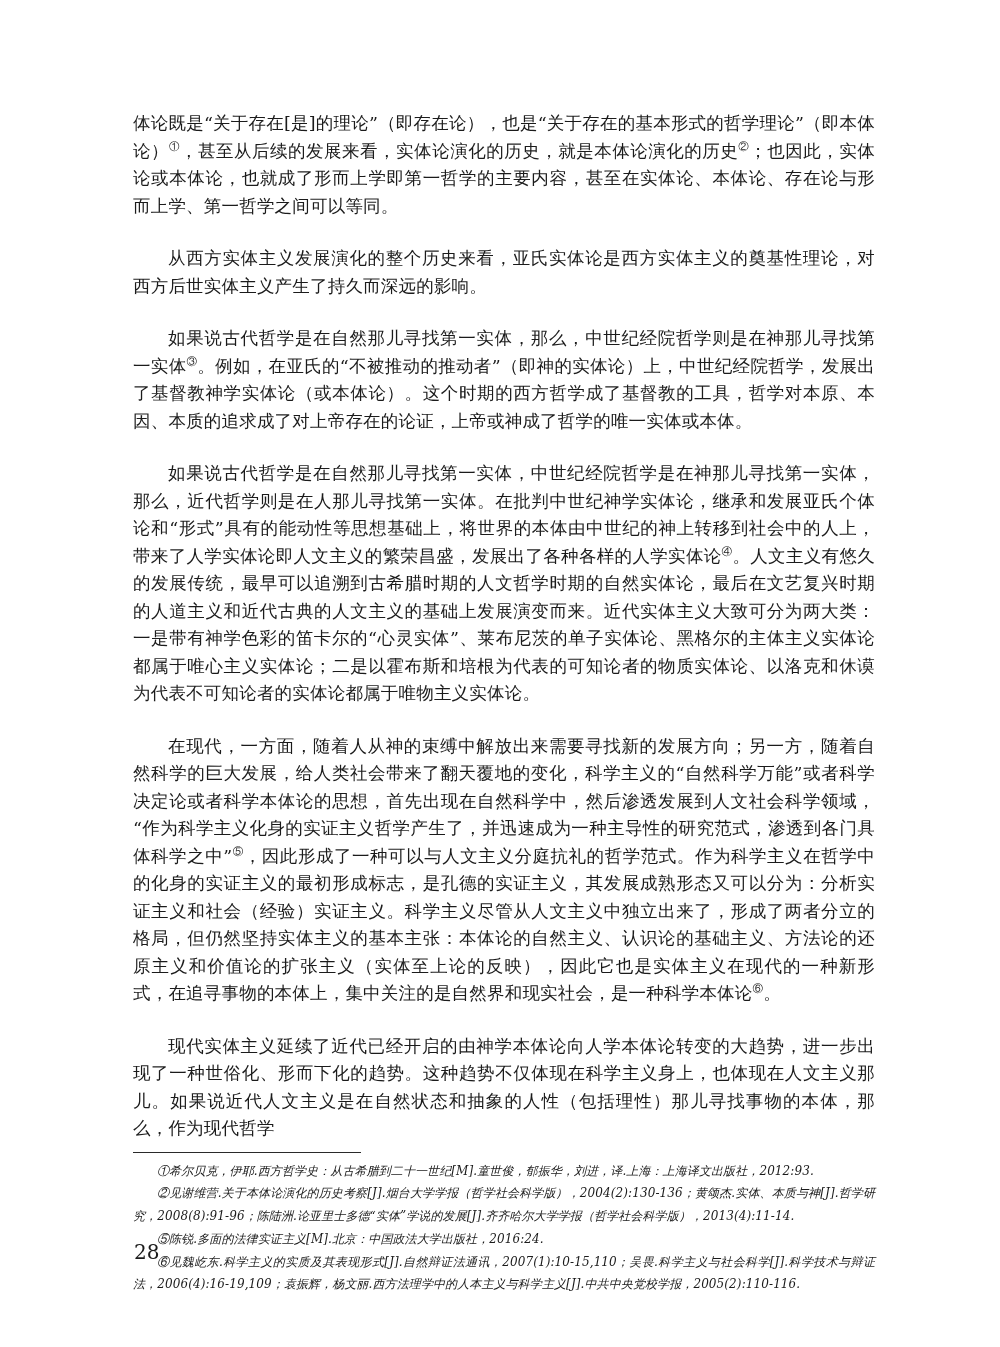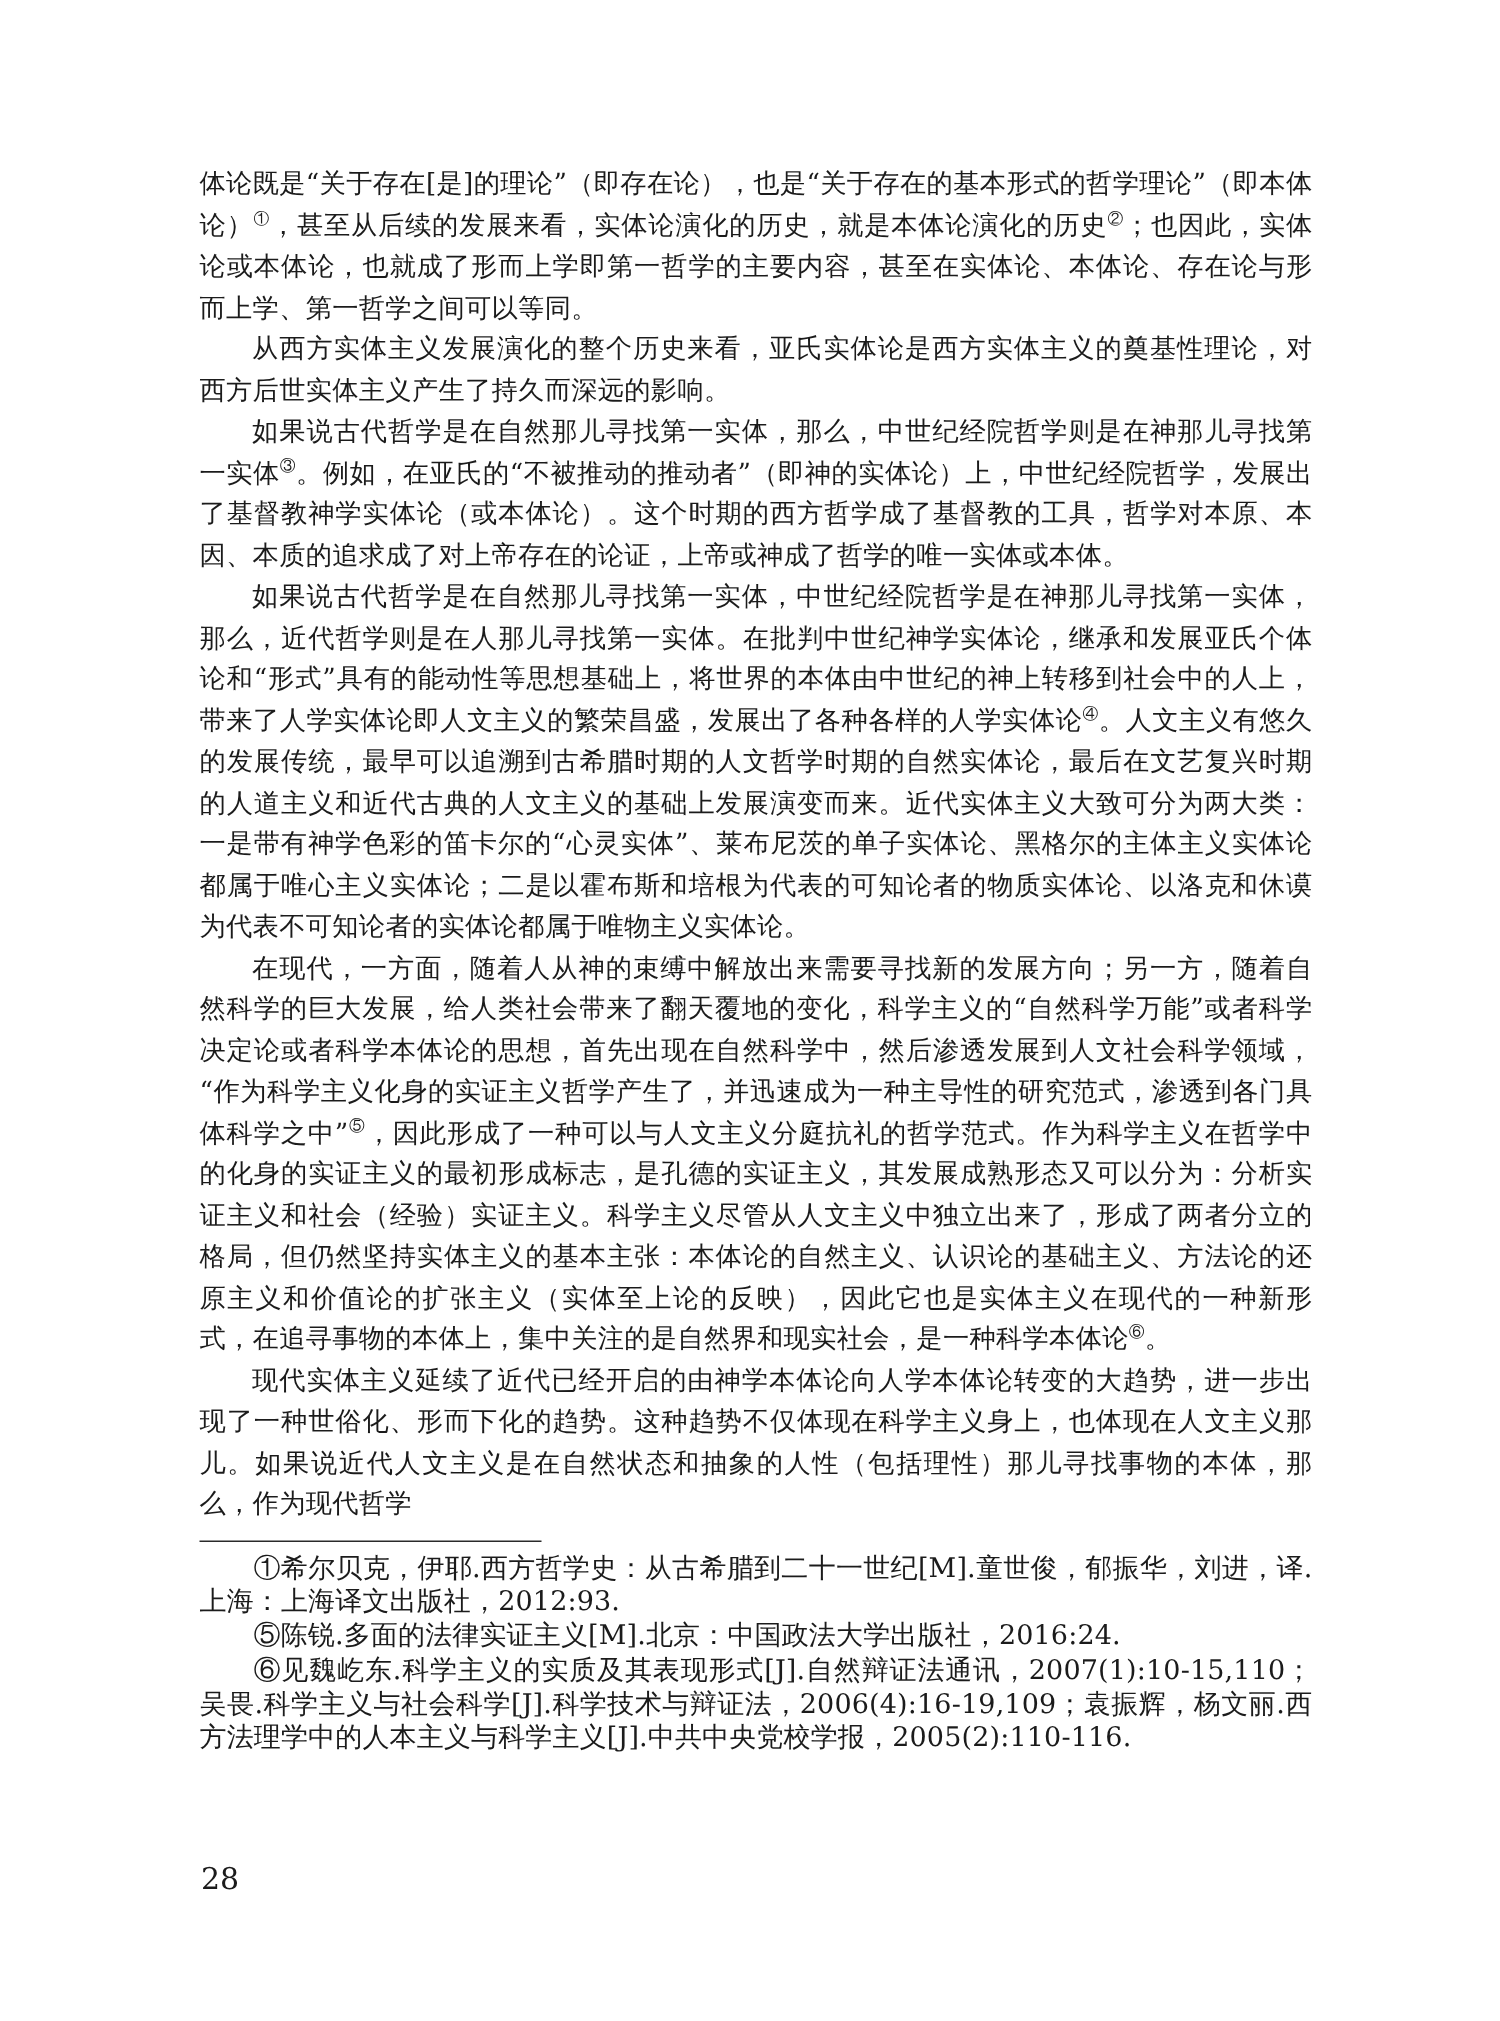--- a/index.html
+++ b/index.html
@@ -23,43 +23,44 @@
     width: 742px;
   }
   .para {
     margin: 0;
     font-size: 17.5px;
     line-height: 27.5px;
     text-align: justify;
     text-justify: inter-ideograph;
     letter-spacing: 0.2px;
   }
-  .para.indent { text-indent: 2em; }
+  .para.indent { text-indent: 2em; margin-top: 25px; }
   .para sup {
     font-size: 0.6em;
     line-height: 0;
     vertical-align: super;
   }
   .footnote-sep {
     width: 228px;
     height: 0;
     border-top: 1.5px solid #2a2a2a;
     margin-top: 9px;
   }
   .footnotes {
     margin-top: 7px;
   }
   .footnote {
     margin: 0;
-    font-size: 18px;
+    font-size: 12px;
     line-height: 22.8px;
     text-align: justify;
     text-justify: inter-ideograph;
     text-indent: 2em;
     letter-spacing: 0.1px;
+    font-style: italic;
   }
   .page-number {
     position: absolute;
     left: 134px;
     top: 1228px;
     font-size: 20px;
     line-height: 26px;
     color: #1b1b1b;
     margin-top: 11px;
   }
@@ -73,18 +74,19 @@
         <p class="para">体论既是“关于存在[是]的理论”（即存在论），也是“关于存在的基本形式的哲学理论”（即本体论）<sup>①</sup>，甚至从后续的发展来看，实体论演化的历史，就是本体论演化的历史<sup>②</sup>；也因此，实体论或本体论，也就成了形而上学即第一哲学的主要内容，甚至在实体论、本体论、存在论与形而上学、第一哲学之间可以等同。</p>
         <p class="para indent">从西方实体主义发展演化的整个历史来看，亚氏实体论是西方实体主义的奠基性理论，对西方后世实体主义产生了持久而深远的影响。</p>
         <p class="para indent">如果说古代哲学是在自然那儿寻找第一实体，那么，中世纪经院哲学则是在神那儿寻找第一实体<sup>③</sup>。例如，在亚氏的“不被推动的推动者”（即神的实体论）上，中世纪经院哲学，发展出了基督教神学实体论（或本体论）。这个时期的西方哲学成了基督教的工具，哲学对本原、本因、本质的追求成了对上帝存在的论证，上帝或神成了哲学的唯一实体或本体。</p>
         <p class="para indent">如果说古代哲学是在自然那儿寻找第一实体，中世纪经院哲学是在神那儿寻找第一实体，那么，近代哲学则是在人那儿寻找第一实体。在批判中世纪神学实体论，继承和发展亚氏个体论和“形式”具有的能动性等思想基础上，将世界的本体由中世纪的神上转移到社会中的人上，带来了人学实体论即人文主义的繁荣昌盛，发展出了各种各样的人学实体论<sup>④</sup>。人文主义有悠久的发展传统，最早可以追溯到古希腊时期的人文哲学时期的自然实体论，最后在文艺复兴时期的人道主义和近代古典的人文主义的基础上发展演变而来。近代实体主义大致可分为两大类：一是带有神学色彩的笛卡尔的“心灵实体”、莱布尼茨的单子实体论、黑格尔的主体主义实体论都属于唯心主义实体论；二是以霍布斯和培根为代表的可知论者的物质实体论、以洛克和休谟为代表不可知论者的实体论都属于唯物主义实体论。</p>
         <p class="para indent">在现代，一方面，随着人从神的束缚中解放出来需要寻找新的发展方向；另一方，随着自然科学的巨大发展，给人类社会带来了翻天覆地的变化，科学主义的“自然科学万能”或者科学决定论或者科学本体论的思想，首先出现在自然科学中，然后渗透发展到人文社会科学领域，“作为科学主义化身的实证主义哲学产生了，并迅速成为一种主导性的研究范式，渗透到各门具体科学之中”<sup>⑤</sup>，因此形成了一种可以与人文主义分庭抗礼的哲学范式。作为科学主义在哲学中的化身的实证主义的最初形成标志，是孔德的实证主义，其发展成熟形态又可以分为：分析实证主义和社会（经验）实证主义。科学主义尽管从人文主义中独立出来了，形成了两者分立的格局，但仍然坚持实体主义的基本主张：本体论的自然主义、认识论的基础主义、方法论的还原主义和价值论的扩张主义（实体至上论的反映），因此它也是实体主义在现代的一种新形式，在追寻事物的本体上，集中关注的是自然界和现实社会，是一种科学本体论<sup>⑥</sup>。</p>
         <p class="para indent">现代实体主义延续了近代已经开启的由神学本体论向人学本体论转变的大趋势，进一步出现了一种世俗化、形而下化的趋势。这种趋势不仅体现在科学主义身上，也体现在人文主义那儿。如果说近代人文主义是在自然状态和抽象的人性（包括理性）那儿寻找事物的本体，那么，作为现代哲学</p>
       </div>
     <div class="footnote-sep"></div>
     <div class="footnotes" id="footnotes-list">
         <p class="footnote">①希尔贝克，伊耶.西方哲学史：从古希腊到二十一世纪[M].童世俊，郁振华，刘进，译.上海：上海译文出版社，2012:93.</p>
+        <p class="footnote">②见谢维营.关于本体论演化的历史考察[J].烟台大学学报（哲学社会科学版），2004(2):130-136；黄颂杰.实体、本质与神[J].哲学研究，2008(8):91-96；陈陆洲.论亚里士多德“实体”学说的发展[J].齐齐哈尔大学学报（哲学社会科学版），2013(4):11-14.</p>
         <p class="footnote">⑤陈锐.多面的法律实证主义[M].北京：中国政法大学出版社，2016:24.</p>
         <p class="footnote">⑥见魏屹东.科学主义的实质及其表现形式[J].自然辩证法通讯，2007(1):10-15,110；吴畏.科学主义与社会科学[J].科学技术与辩证法，2006(4):16-19,109；袁振辉，杨文丽.西方法理学中的人本主义与科学主义[J].中共中央党校学报，2005(2):110-116.</p>
       </div>
   </div>
   <div class="page-number">28</div>
 </div>
 
 </body></html>

